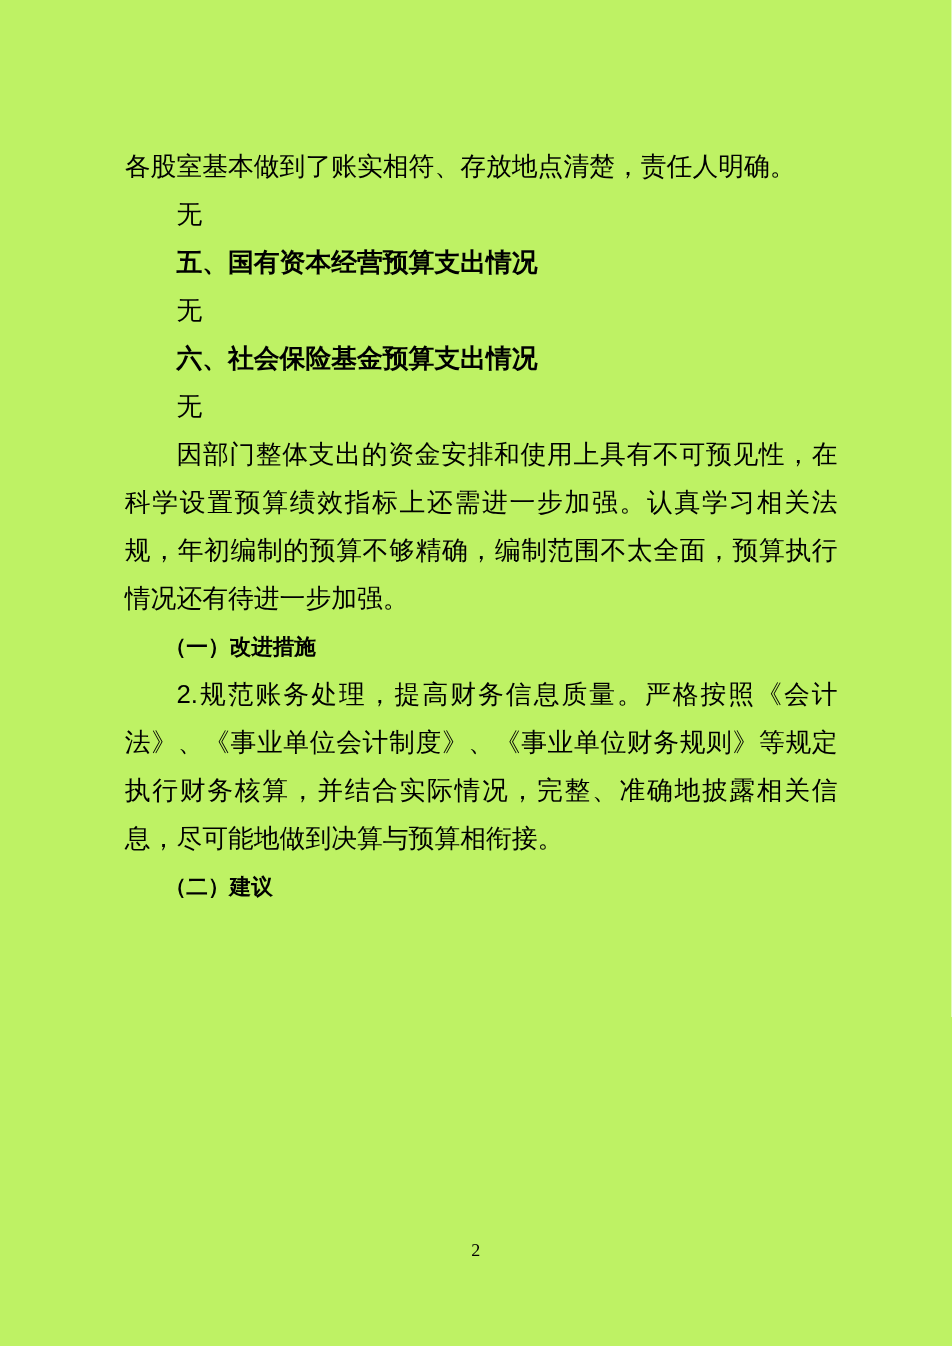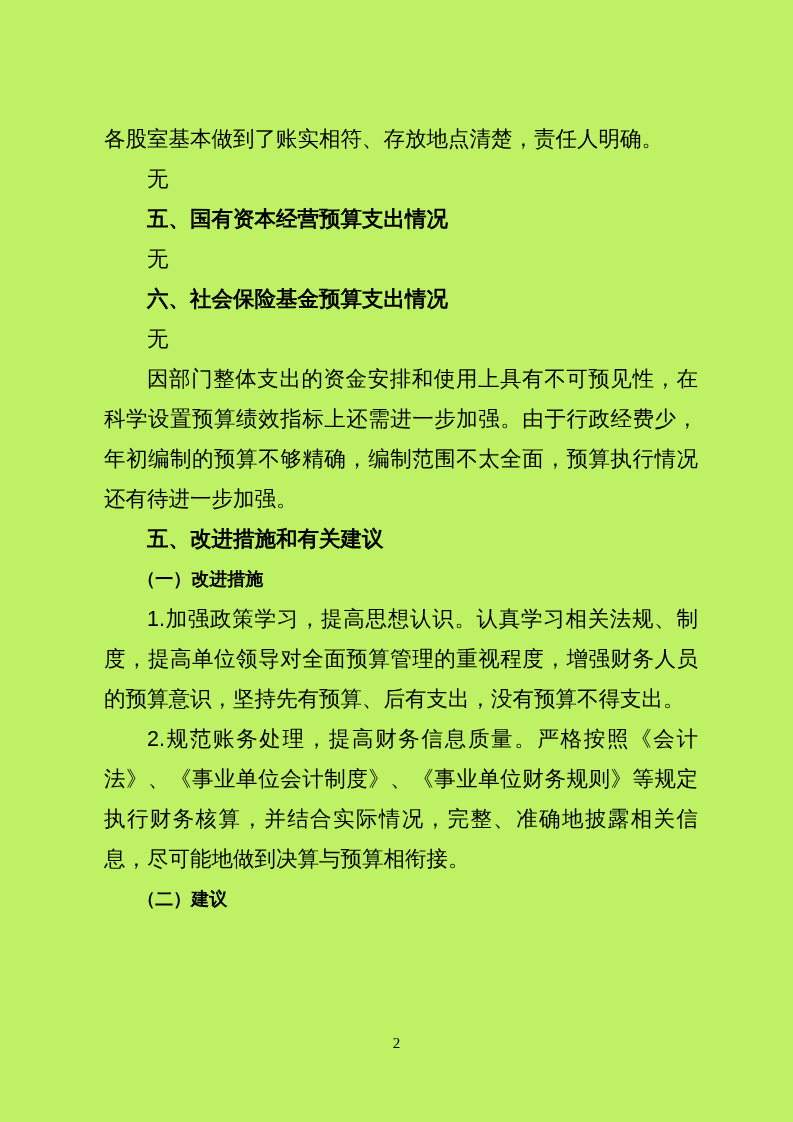--- a/index.html
+++ b/index.html
@@ -66,21 +66,19 @@
 <body>
 
 <div class="page">
   <div class="content">
     <p class="p-body">各股室基本做到了账实相符、存放地点清楚，责任人明确。</p>
     <p class="p-body indent">无</p>
     <p class="h-kai">五、国有资本经营预算支出情况</p>
     <p class="p-body indent">无</p>
     <p class="h-kai">六、社会保险基金预算支出情况</p>
     <p class="p-body indent">无</p>
-    <p class="p-body indent">因部门整体支出的资金安排和使用上具有不可预见性，在科学设置预算绩效指标上还需进一步加强。由于行政经费少，年初编制的预算不够精确，编制范围不太全面，预算执行情况还有待进一步加强。</p>
-    <p class="h-kai">五、改进措施和有关建议</p>
+    <p class="p-body indent">因部门整体支出的资金安排和使用上具有不可预见性，在科学设置预算绩效指标上还需进一步加强。认真学习相关法规，年初编制的预算不够精确，编制范围不太全面，预算执行情况还有待进一步加强。</p>
     <p class="h-hei">（一）改进措施</p>
-    <p class="p-body indent">1.加强政策学习，提高思想认识。认真学习相关法规、制度，提高单位领导对全面预算管理的重视程度，增强财务人员的预算意识，坚持先有预算、后有支出，没有预算不得支出。</p>
     <p class="p-body indent">2.规范账务处理，提高财务信息质量。严格按照《会计法》、《事业单位会计制度》、《事业单位财务规则》等规定执行财务核算，并结合实际情况，完整、准确地披露相关信息，尽可能地做到决算与预算相衔接。</p>
     <p class="h-hei">（二）建议</p>
   </div>
   <div class="page-number">2</div>
 </div>
 
 </body></html>

